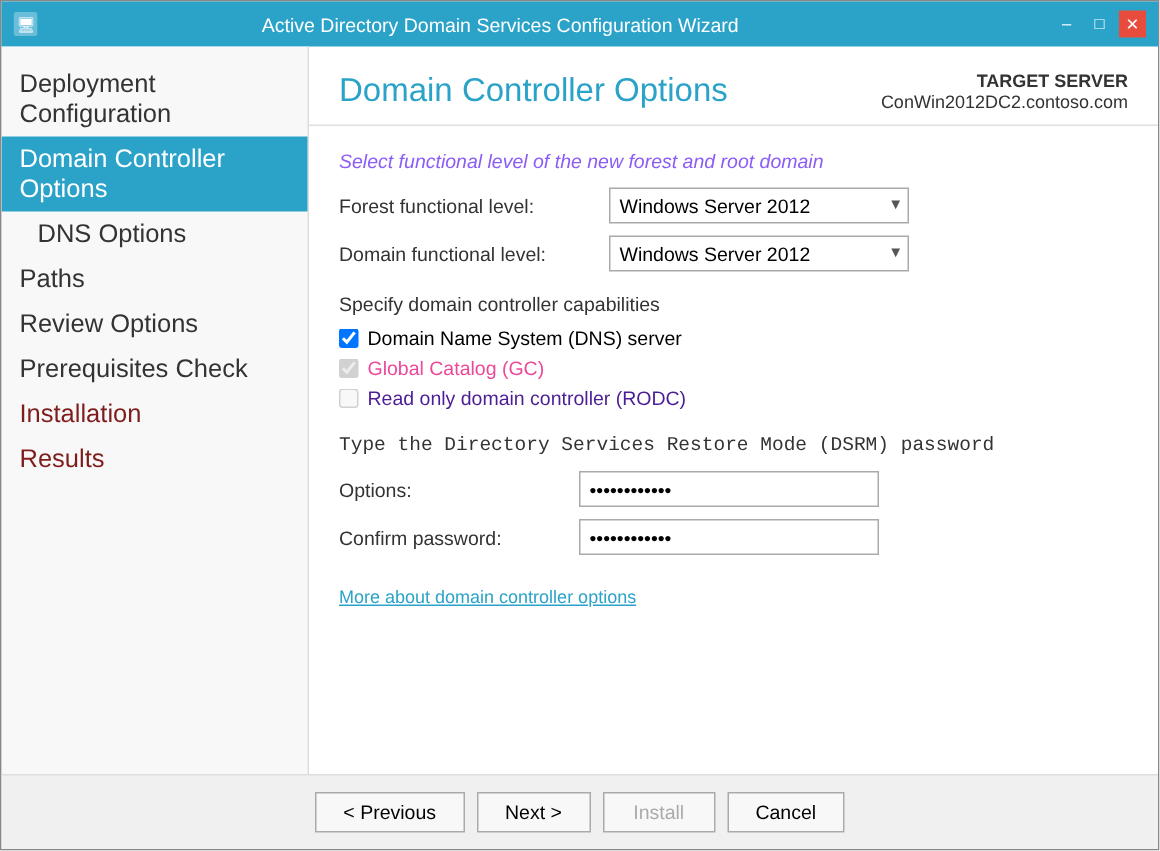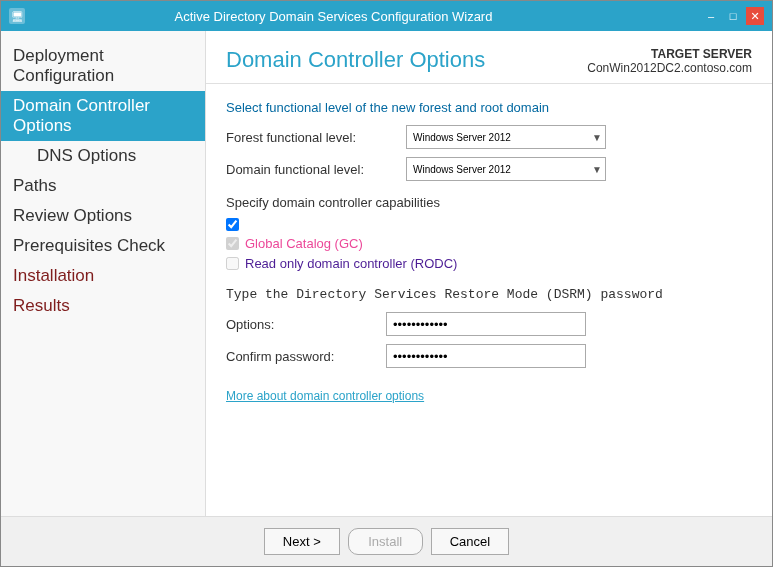--- a/index.html
+++ b/index.html
@@ -17,33 +17,33 @@
     .btn-maximize { background: #2ba3c9; color: #fff; }
     .btn-close { background: #e74c3c; color: #fff; }
 
     
     .main-content { display: flex; flex: 1; overflow: hidden; }
 
     
     .sidebar { width: 205px; background: #f8f8f8; border-right: 1px solid #ddd; padding-top: 10px; flex-shrink: 0; }
     .sidebar-item { padding: 5px 12px; cursor: pointer; color: #333; font-size: 17px; }
     .sidebar-item.active { background: #2ba3c9; color: #fff; }
-    .sidebar-item.sub { padding-left: 36px; }
+    .sidebar-item.sub { padding-left: 24px; }
     .sidebar-item.disabled { color: #7f1d1d; cursor: default; }
 
     
     .content { flex: 1; display: flex; flex-direction: column; }
     .content-header { padding: 16px 20px 8px 20px; border-bottom: 1px solid #e0e0e0; display: flex; justify-content: space-between; align-items: flex-start; }
     .page-title { font-size: 22px; color: #2ba3c9; font-weight: 300; }
     .target-server { text-align: right; font-size: 12px; color: #333; }
     .target-label { font-weight: bold; }
 
     .content-body { flex: 1; padding: 16px 20px; overflow-y: auto; }
 
-    .section-label { font-size: 13px; color: #0369a1; margin-bottom: 10px; }
+    .section-label { font-size: 13px; color: #8b5cf6; margin-bottom: 10px; font-style: italic; }
 
     .form-row { display: flex; align-items: center; margin-bottom: 8px; }
     .form-label { width: 180px; font-size: 13px; color: #333; }
     .form-select { width: 200px; padding: 3px 6px; border: 1px solid #aaa; background: #fff; font-size: 13px; height: 24px; }
 
     .capabilities-section { margin-top: 14px; }
     .capabilities-title { font-size: 13px; color: #333; margin-bottom: 8px; }
     .checkbox-row { display: flex; align-items: center; margin-bottom: 5px; gap: 6px; font-size: 13px; }
     .checkbox-row.disabled { color: #888; }
     input[type=checkbox] { margin: 0; }
@@ -53,24 +53,24 @@
     .dsrm-row { display: flex; align-items: center; margin-bottom: 8px; }
     .dsrm-label { width: 160px; font-size: 13px; color: #333; }
     .dsrm-input { width: 200px; padding: 3px 6px; border: 1px solid #aaa; font-size: 13px; height: 24px; }
 
     .link-row { margin-top: 20px; }
     .more-link { color: #2ba3c9; font-size: 12px; text-decoration: underline; cursor: pointer; }
 
     
     .footer { height: 50px; background: #f0f0f0; border-top: 1px solid #ddd; display: flex; align-items: center; justify-content: center; gap: 8px; }
     .footer-btn { padding: 5px 18px; border: 1px solid #aaa; background: #f8f8f8; cursor: pointer; font-size: 13px; min-width: 75px; }
-    .footer-btn.disabled { color: #aaa; cursor: default; border-radius: 10px; }
+    .footer-btn.disabled { color: #aaa; cursor: default; }
 
     .select-wrapper { position: relative; display: inline-block; }
-    .select-wrapper select { appearance: none; -webkit-appearance: none; padding-right: 20px; width: 200px; height: 24px; border: 1px solid #aaa; background: #fff; font-size: 10px; padding-left: 6px; }
+    .select-wrapper select { appearance: none; -webkit-appearance: none; padding-right: 20px; width: 200px; height: 24px; border: 1px solid #aaa; background: #fff; font-size: 13px; padding-left: 6px; }
     .select-arrow { position: absolute; right: 4px; top: 50%; transform: translateY(-50%); pointer-events: none; font-size: 10px; color: #555; }
   </style>
 </head>
 <body>
 
 <div class="window">
 
   <div class="titlebar">
     <div class="titlebar-left">
       <div style="width:16px;height:16px;">
@@ -138,20 +138,21 @@
             </select>
             <span class="select-arrow">▼</span>
           </div>
         </div>
 
         <div class="capabilities-section">
           <div class="capabilities-title">Specify domain controller capabilities</div>
 
           <div class="checkbox-row">
             <input type="checkbox" id="dns-cb" checked="" style="">
+            <label for="dns-cb">Domain Name System (DNS) server</label>
           </div>
 
           <div class="checkbox-row disabled">
             <input type="checkbox" id="gc-cb" checked="" disabled="" style="">
             <label for="gc-cb" style="color:#ec4899;">Global Catalog (GC)</label>
           </div>
 
           <div class="checkbox-row disabled">
             <input type="checkbox" id="rodc-cb" disabled="" style="">
             <label for="rodc-cb" style="color:#4c1d95;">Read only domain controller (RODC)</label>
@@ -173,17 +174,18 @@
         </div>
 
         <div class="link-row">
           <a class="more-link">More about domain controller options</a>
         </div>
       </div>
     </div>
   </div>
 
   <div class="footer">
+    <button class="footer-btn">&lt; Previous</button>
     <button class="footer-btn">Next &gt;</button>
     <button class="footer-btn disabled">Install</button>
     <button class="footer-btn">Cancel</button>
   </div>
 </div>
 
 </body></html>

